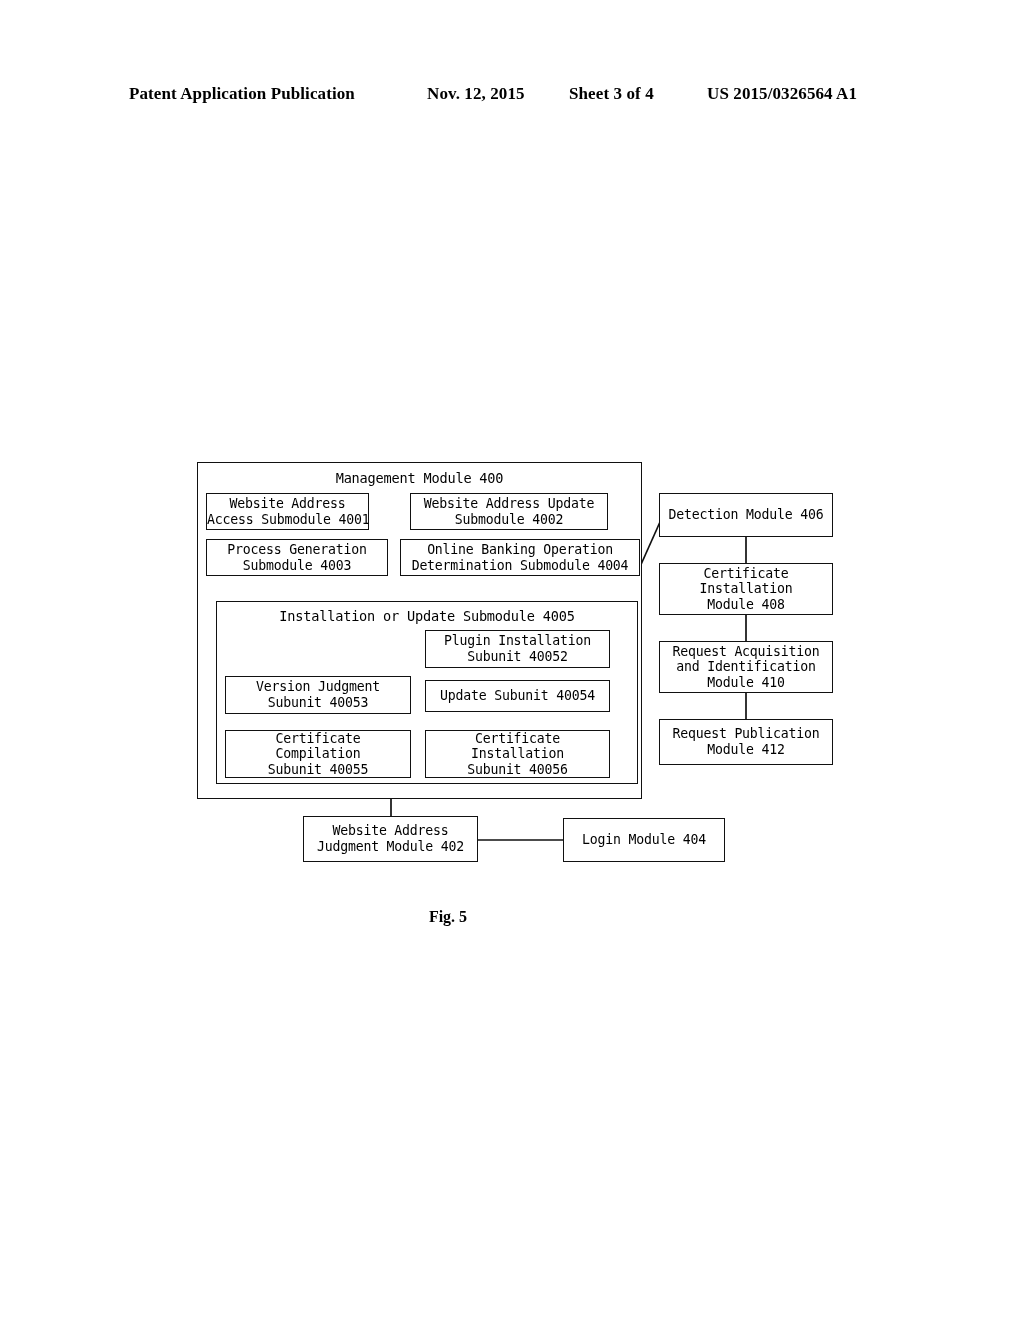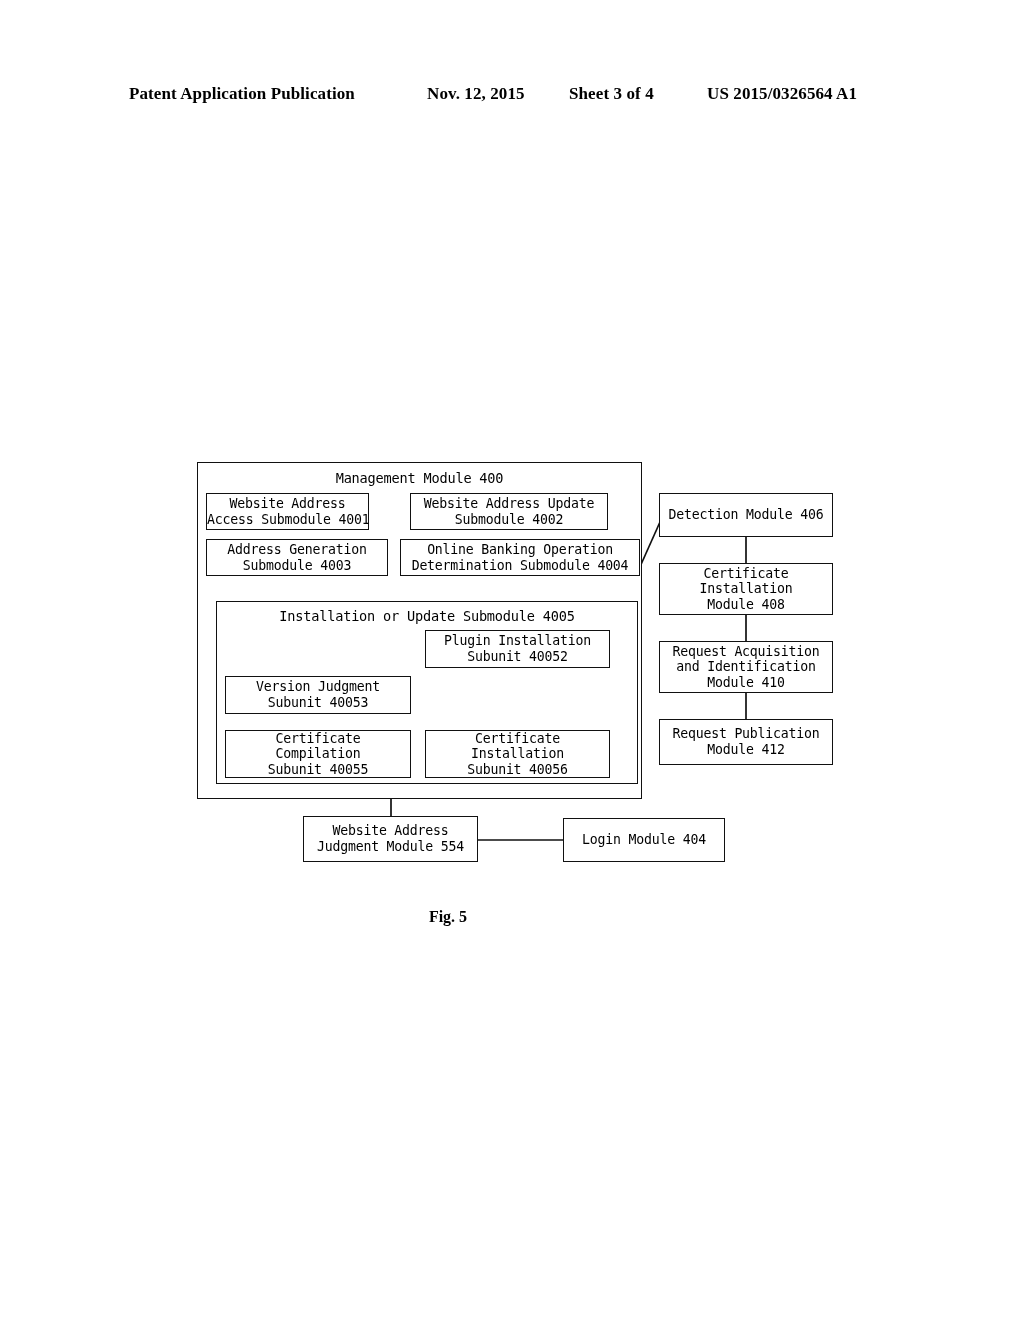--- a/index.html
+++ b/index.html
@@ -160,21 +160,21 @@
 
     <div class="box" style="left:212px; top:30px; width:198px; height:37px;">
       <span class="lines">
         <span>Website Address Update</span>
         <span>Submodule 4002</span>
       </span>
     </div>
 
     <div class="box" style="left:8px; top:76px; width:182px; height:37px;">
       <span class="lines">
-        <span>Address Generation</span>
+        <span>Process Generation</span>
         <span>Submodule 4003</span>
       </span>
     </div>
 
     <div class="box" style="left:202px; top:76px; width:240px; height:37px;">
       <span class="lines">
         <span>Online Banking Operation</span>
         <span>Determination Submodule 4004</span>
       </span>
     </div>
@@ -190,20 +190,25 @@
         </span>
       </div>
 
       <div class="box" style="left:8px; top:74px; width:186px; height:38px;">
         <span class="lines">
           <span>Version Judgment</span>
           <span>Subunit 40053</span>
         </span>
       </div>
 
+      <div class="box" style="left:208px; top:78px; width:185px; height:32px;">
+        <span class="lines">
+          <span>Update Subunit 40054</span>
+        </span>
+      </div>
 
       <div class="box" style="left:8px; top:128px; width:186px; height:48px;">
         <span class="lines">
           <span>Certificate</span>
           <span>Compilation</span>
           <span>Subunit 40055</span>
         </span>
       </div>
 
       <div class="box" style="left:208px; top:128px; width:185px; height:48px;">
@@ -241,21 +246,21 @@
   <div class="box" style="left:659px; top:719px; width:174px; height:46px;">
     <span class="lines">
       <span>Request Publication</span>
       <span>Module 412</span>
     </span>
   </div>
 
   <div class="box" style="left:303px; top:816px; width:175px; height:46px;">
     <span class="lines">
       <span>Website Address</span>
-      <span>Judgment Module 554</span>
+      <span>Judgment Module 402</span>
     </span>
   </div>
 
   <div class="box" style="left:563px; top:818px; width:162px; height:44px;">
     <span class="lines">
       <span>Login Module 404</span>
     </span>
   </div>
 
   <div id="fig-caption">Fig. 5</div>

